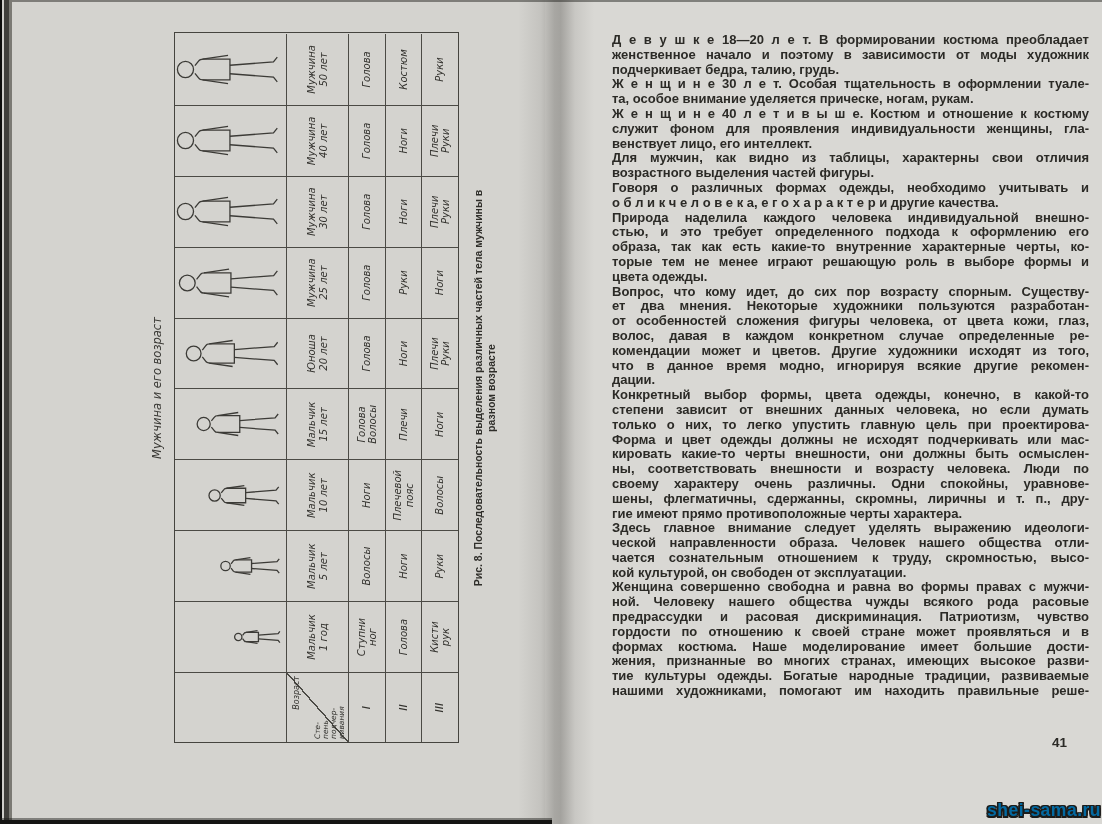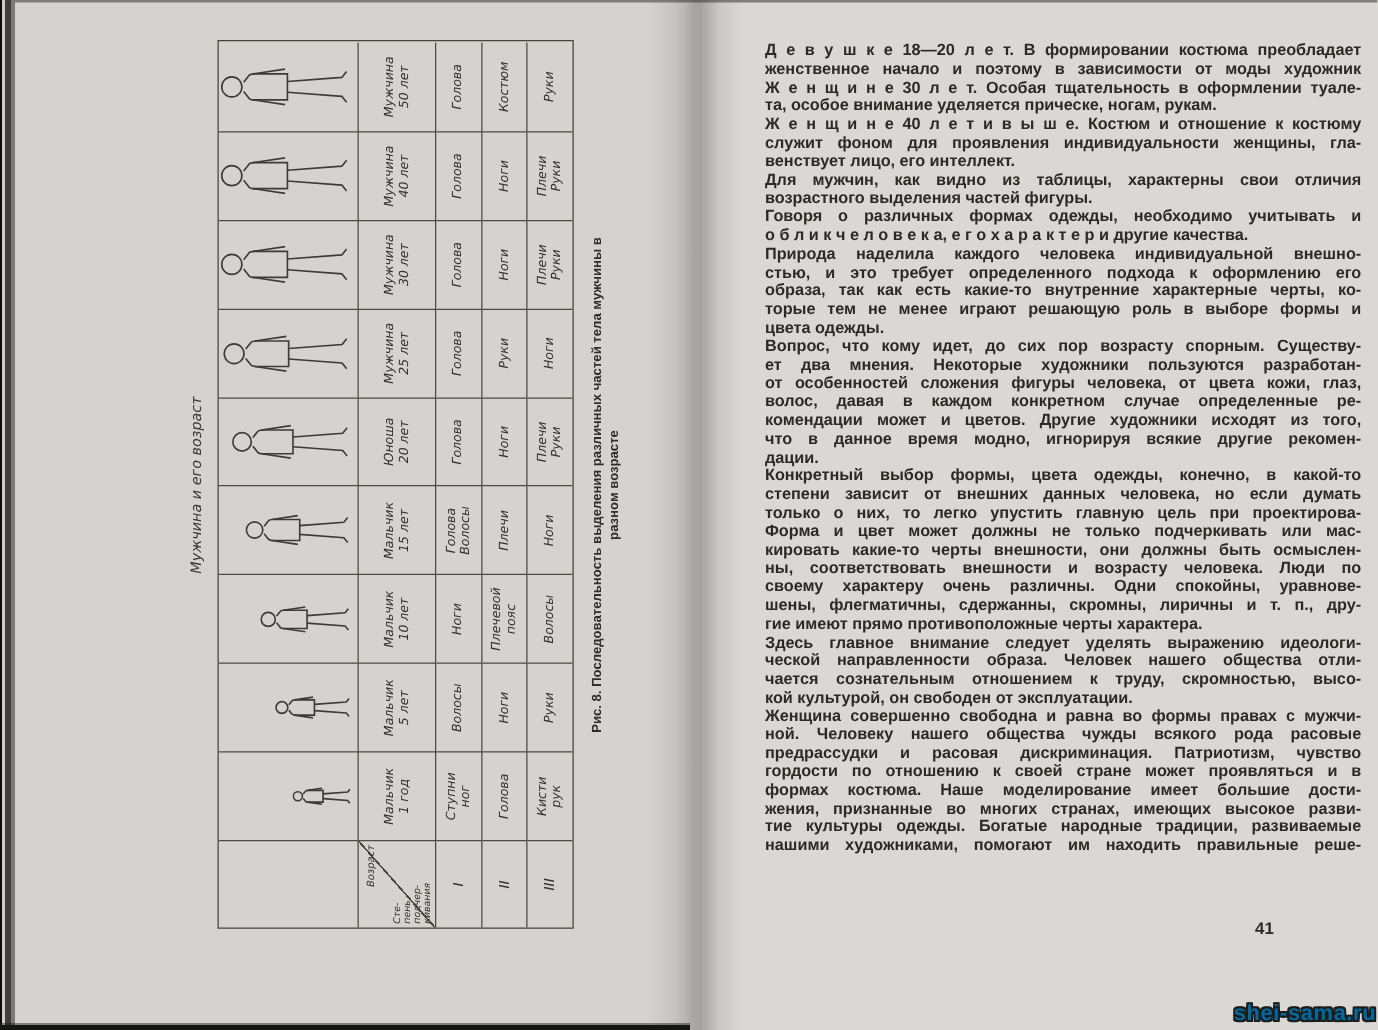--- a/index.html
+++ b/index.html
@@ -45,21 +45,21 @@
   .cbot{position:absolute;left:3px;bottom:2px;font-size:7.5px;line-height:8px;
     font-style:italic;white-space:pre-line;text-align:left;}
   .fig-caption{padding-top:13px;text-align:center;font-weight:bold;font-size:10.5px;
     line-height:13px;color:#2f2e2a;}
 
   
   .text-col{position:absolute;left:612px;top:33px;width:477px;color:#2b2a26;
     font-weight:bold;font-size:13px;line-height:14.8px;}
   .tline{text-align:justify;text-align-last:justify;white-space:normal;height:14.8px;overflow:visible;}
   .tline.pend{text-align:left;text-align-last:left;}
-  .page-num{position:absolute;left:1004px;top:735px;font-weight:bold;font-size:13.5px;color:#2b2a26;}
+  .page-num{position:absolute;left:1052px;top:735px;font-weight:bold;font-size:13.5px;color:#2b2a26;}
   .watermark{position:absolute;right:1px;bottom:3px;font-weight:bold;font-size:17.5px;
     letter-spacing:0.5px;color:#0369a1;
     text-shadow:-1.5px -1.5px 0 #1c1c1a, 1.5px -1.5px 0 #1c1c1a, -1.5px 1.5px 0 #1c1c1a,
       1.5px 1.5px 0 #1c1c1a, 0 -1.5px 0 #1c1c1a, 0 1.5px 0 #1c1c1a, -1.5px 0 0 #1c1c1a, 1.5px 0 0 #1c1c1a;}
 </style>
 </head>
 <body>
 
 <div class="page-left"></div>
 <div class="page-right"></div>
@@ -189,20 +189,21 @@
     </div>
   <div class="fig-caption">
     <div>Рис. 8. Последовательность выделения различных частей тела мужчины в</div>
     <div>разном возрасте</div>
   </div>
 </div>
 
 <div class="text-col">
     <div class="tline">Д е в у ш к е  18—20  л е т.  В формировании костюма преобладает</div>
     <div class="tline">женственное начало и поэтому в зависимости от моды художник</div>
+    <div class="tline pend">подчеркивает бедра, талию, грудь.</div>
     <div class="tline">Ж е н щ и н е  30  л е т.  Особая тщательность в оформлении туале-</div>
     <div class="tline pend">та, особое внимание уделяется прическе, ногам, рукам.</div>
     <div class="tline">Ж е н щ и н е  40  л е т  и  в ы ш е.  Костюм и отношение к костюму</div>
     <div class="tline">служит фоном для проявления индивидуальности женщины, гла-</div>
     <div class="tline pend">венствует лицо, его интеллект.</div>
     <div class="tline">Для мужчин, как видно из таблицы, характерны свои отличия</div>
     <div class="tline pend">возрастного выделения частей фигуры.</div>
     <div class="tline">Говоря о различных формах одежды, необходимо учитывать и</div>
     <div class="tline pend">о б л и к  ч е л о в е к а,  е г о  х а р а к т е р  и другие качества.</div>
     <div class="tline">Природа наделила каждого человека индивидуальной внешно-</div>
@@ -213,21 +214,21 @@
     <div class="tline">Вопрос, что кому идет, до сих пор возрасту спорным. Существу-</div>
     <div class="tline">ет два мнения. Некоторые художники пользуются разработан-</div>
     <div class="tline">от особенностей сложения фигуры человека, от цвета кожи, глаз,</div>
     <div class="tline">волос, давая в каждом конкретном случае определенные ре-</div>
     <div class="tline">комендации может и цветов. Другие художники исходят из того,</div>
     <div class="tline">что в данное время модно, игнорируя всякие другие рекомен-</div>
     <div class="tline pend">дации.</div>
     <div class="tline">Конкретный выбор формы, цвета одежды, конечно, в какой-то</div>
     <div class="tline">степени зависит от внешних данных человека, но если думать</div>
     <div class="tline">только о них, то легко упустить главную цель при проектирова-</div>
-    <div class="tline">Форма и цвет может должны не только подчеркивать или мас-</div>
+    <div class="tline">Форма и цвет одежды должны не исходят подчеркивать или мас-</div>
     <div class="tline">кировать какие-то черты внешности, они должны быть осмыслен-</div>
     <div class="tline">ны, соответствовать внешности и возрасту человека. Люди по</div>
     <div class="tline">своему характеру очень различны. Одни спокойны, уравнове-</div>
     <div class="tline">шены, флегматичны, сдержанны, скромны, лиричны и т. п., дру-</div>
     <div class="tline pend">гие имеют прямо противоположные черты характера.</div>
     <div class="tline">Здесь главное внимание следует уделять выражению идеологи-</div>
     <div class="tline">ческой направленности образа. Человек нашего общества отли-</div>
     <div class="tline">чается сознательным отношением к труду, скромностью, высо-</div>
     <div class="tline pend">кой культурой, он свободен от эксплуатации.</div>
     <div class="tline">Женщина совершенно свободна и равна во формы правах с мужчи-</div>

